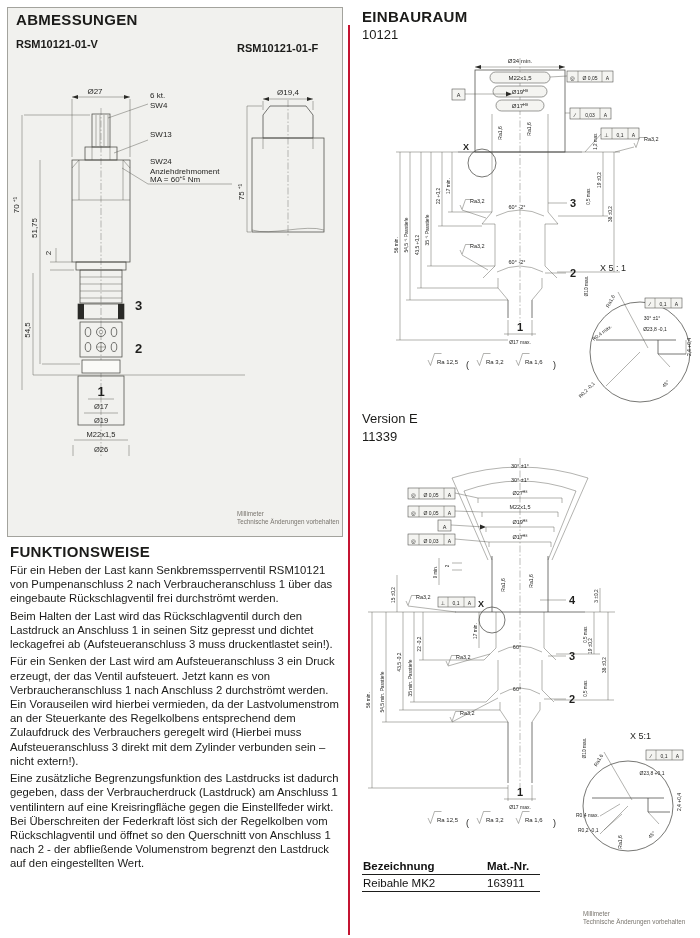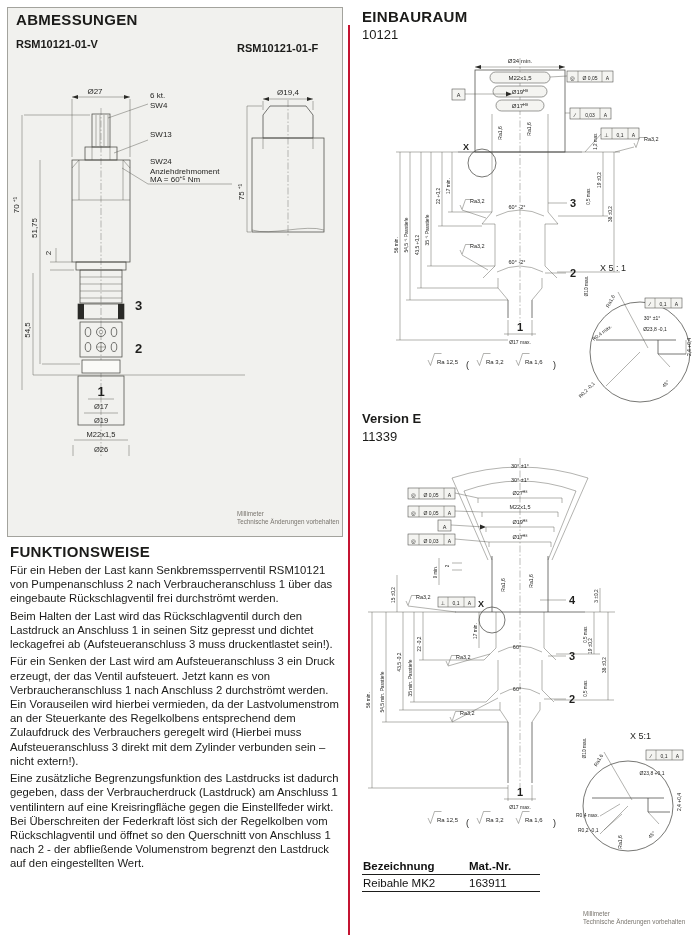--- a/index.html
+++ b/index.html
@@ -1,21 +1,21 @@
 <!DOCTYPE html>
 <html><head>
 <meta charset="utf-8">
 <style>
 *{box-sizing:border-box}
 body{margin:0;font-family:"Liberation Sans",sans-serif;background:#e8e8e5}
 .page{position:relative;width:700px;height:938px;background:#ffffff;overflow:hidden;color:#1b1b19}
 .abs{position:absolute}
 .box{border:1px solid #a3a39d;background:#f1f1ee}
 .h1{font-size:15px;font-weight:bold;letter-spacing:.3px}
-.h2{font-size:13px;font-weight:bold}
+.h2{font-size:13px;font-weight:normal}
 .sub{font-size:13px}
 .variant{font-size:11px;font-weight:bold}
 .body-text{width:335px}
 .body-text p{margin:0 0 3px;font-size:11.3px;line-height:1.26}
 .note{font-size:6.3px;color:#7a766f;line-height:1.2}
 .red-divider{background:#c41431}
 svg{position:absolute;overflow:visible}
 svg text{fill:#1f1f1d}
 .st{stroke:#4a4a46;stroke-width:.75;fill:none}
 .stn{stroke:#55554f;stroke-width:.45;fill:none}
@@ -24,21 +24,21 @@
 .blk{fill:#2a2a27;stroke:none}
 .wht{fill:#fafaf7;stroke:#4a4a46;stroke-width:.75}
 .t45{font-size:4.5px}.t48{font-size:4.8px}.t5{font-size:5px}.t55{font-size:5.5px}
 .t6{font-size:6px}.t75{font-size:7.5px}.t8{font-size:8px}
 .t9{font-size:9px}.t11{font-size:11px}.t13{font-size:13px}
 .b{font-weight:bold}.mid{text-anchor:middle}
 .fbw{position:absolute;font-size:11.5px;color:#111}
 .fbw-title{font-weight:bold;font-size:12px;border-bottom:1.5px solid #1d1d1b;padding:0 0 3px 1px;margin-bottom:1px}
 .fbw-row{display:flex;border-bottom:1px solid #3a3a37;padding:2px 0 2px 1px}
 .fbw-head{font-weight:bold;border-bottom:1.8px solid #1d1d1b}
-.fbw-row span:first-child{width:106px}
+.fbw-row span:first-child{width:124px}
 .fbw-row:last-child{border-bottom:1.8px solid #1d1d1b}
 </style>
 </head>
 <body>
 
 <div class="page">
 
   <div class="abs box" style="left:7px;top:7px;width:336px;height:530px"></div>
   <div class="abs h1" style="left:16px;top:11px">ABMESSUNGEN</div>
   <div class="abs variant" style="left:16px;top:38px">RSM10121-01-V</div>

